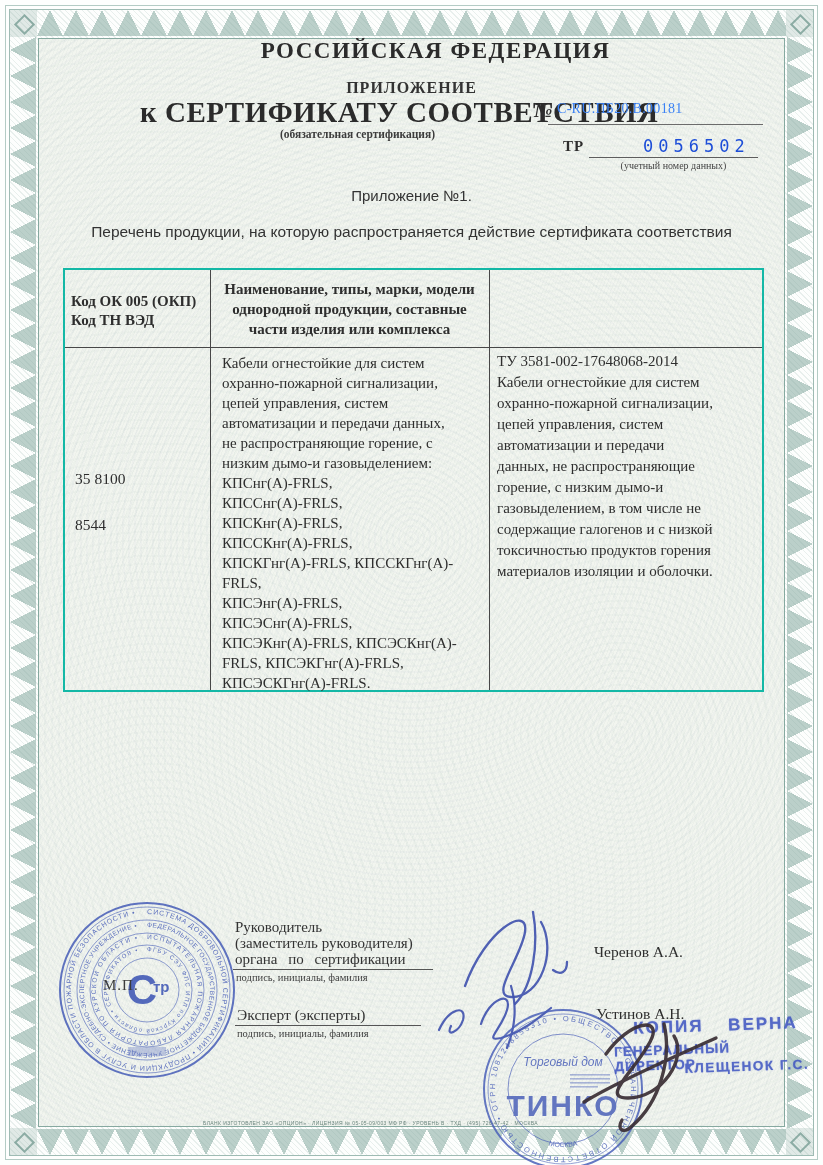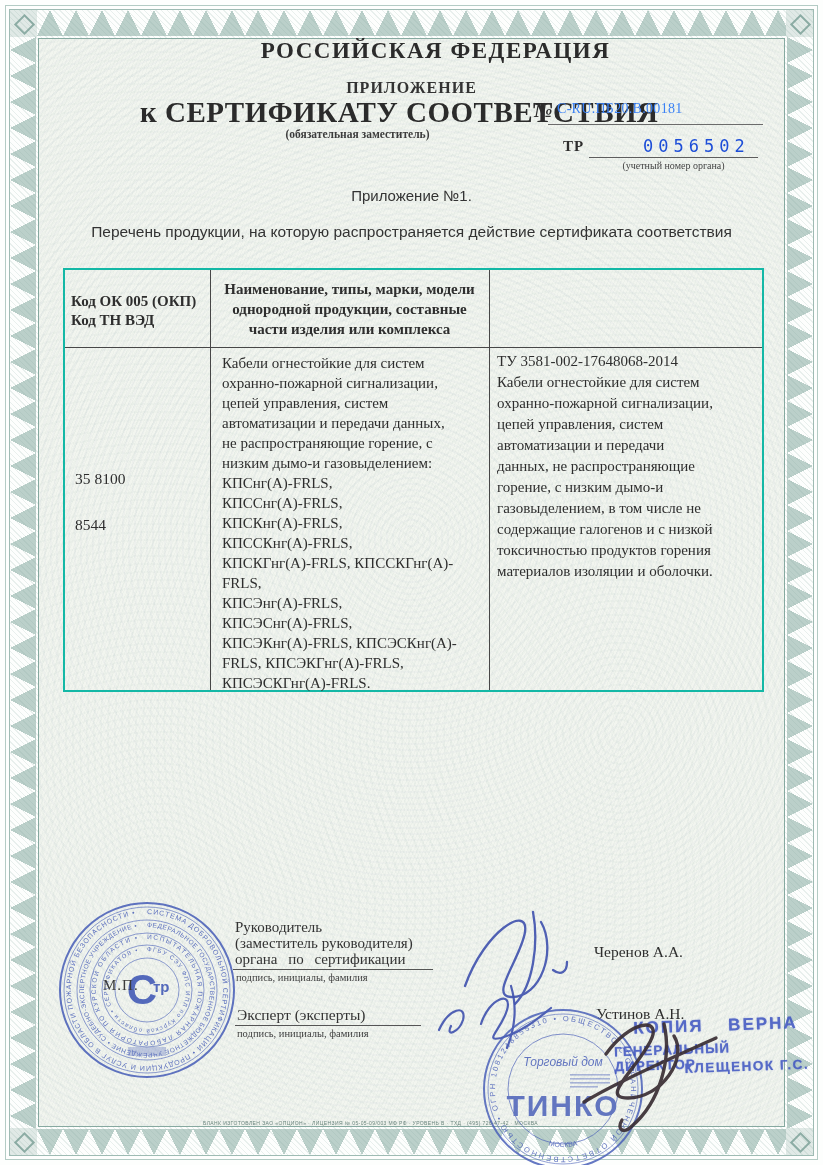--- a/index.html
+++ b/index.html
@@ -100,25 +100,25 @@
   <div class="corner corner-br"></div>
   <div class="frame-inner"></div>
   <div class="texture"></div>
 
   <div class="abs t-center country">РОССИЙСКАЯ ФЕДЕРАЦИЯ</div>
   <div class="abs t-center doc1">ПРИЛОЖЕНИЕ</div>
   <div class="abs doc2">к СЕРТИФИКАТУ СООТВЕТСТВИЯ</div>
   <div class="abs numsign">№</div>
   <div class="abs certnum">C-RU.ПБ20.В.00181</div>
   <div class="abs certnum-line"></div>
-  <div class="abs mandatory">(обязательная заместитель)</div>
+  <div class="abs mandatory">(обязательная сертификация)</div>
   <div class="abs tr-label">ТР</div>
   <div class="abs blank-num">0056502</div>
   <div class="abs tr-line"></div>
-  <div class="abs blank-cap">(учетный номер органа)</div>
+  <div class="abs blank-cap">(учетный номер данных)</div>
   <div class="abs t-center appendix">Приложение №1.</div>
   <div class="abs t-center listcap">Перечень продукции, на которую распространяется действие сертификата соответствия</div>
 
   <div class="abs tbl">
     <div class="vline v1"></div>
     <div class="vline v2"></div>
     <div class="hline"></div>
     <div class="cell h1">Код ОК 005 (ОКП)
 Код ТН ВЭД</div>
     <div class="cell h2">Наименование, типы, марки, модели

